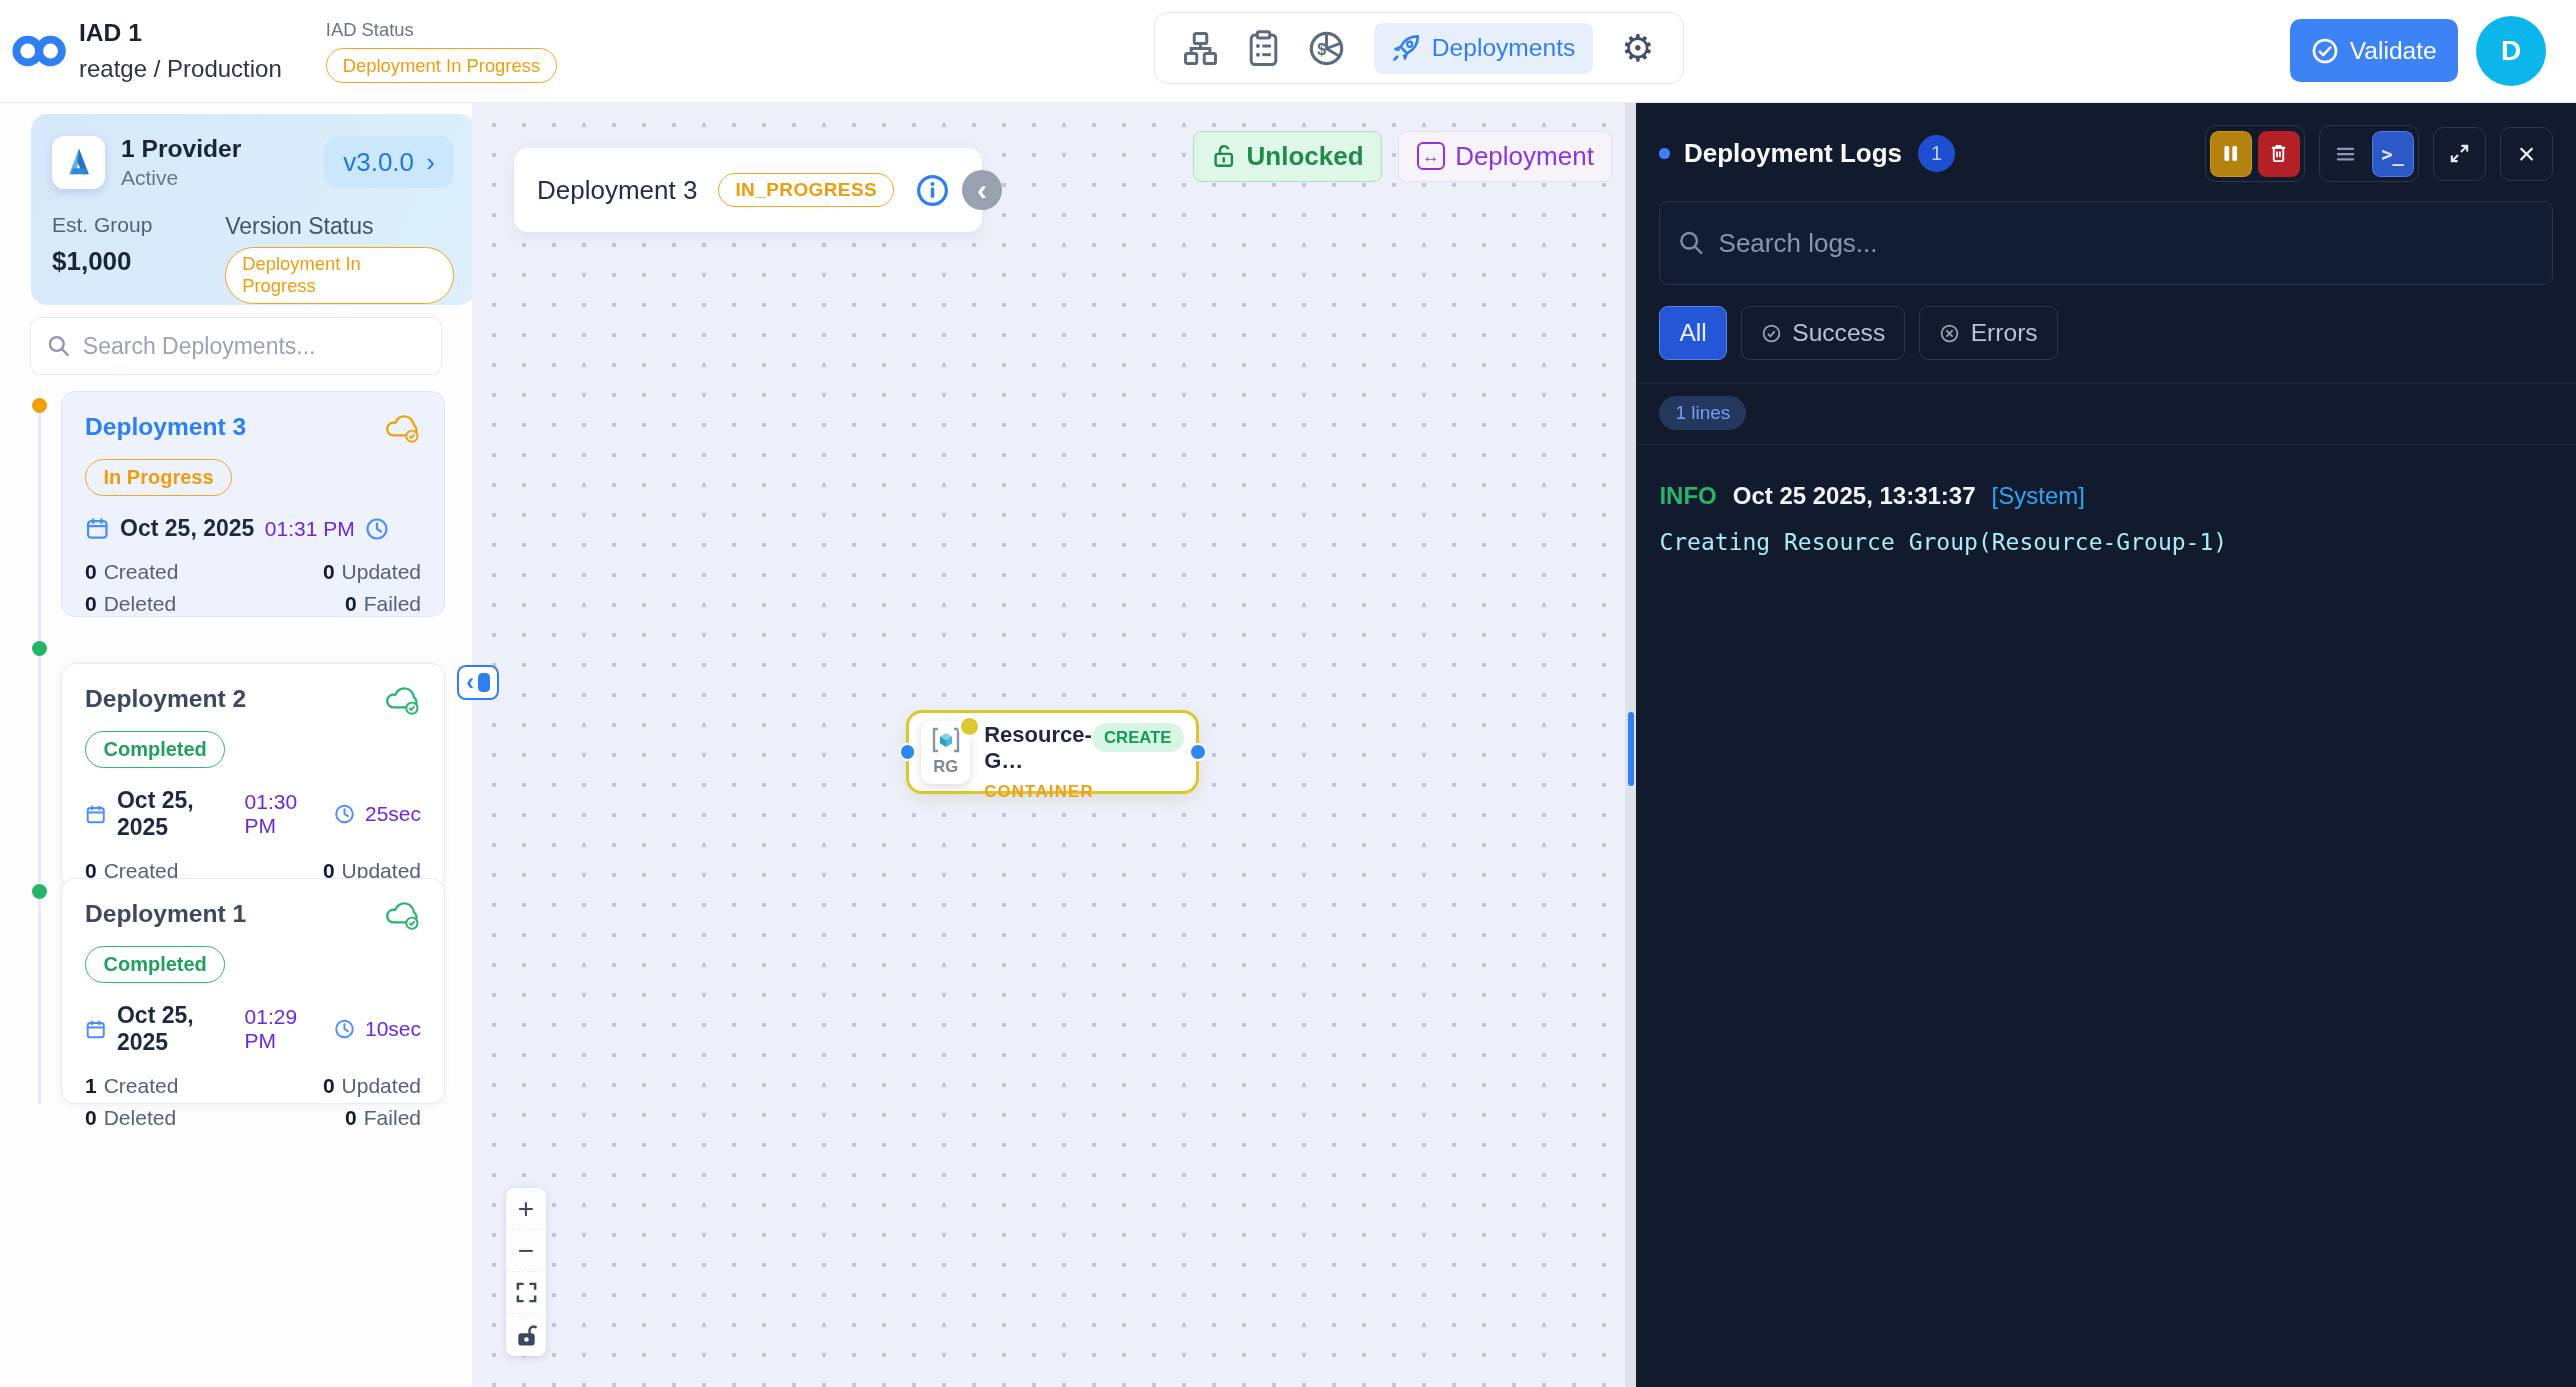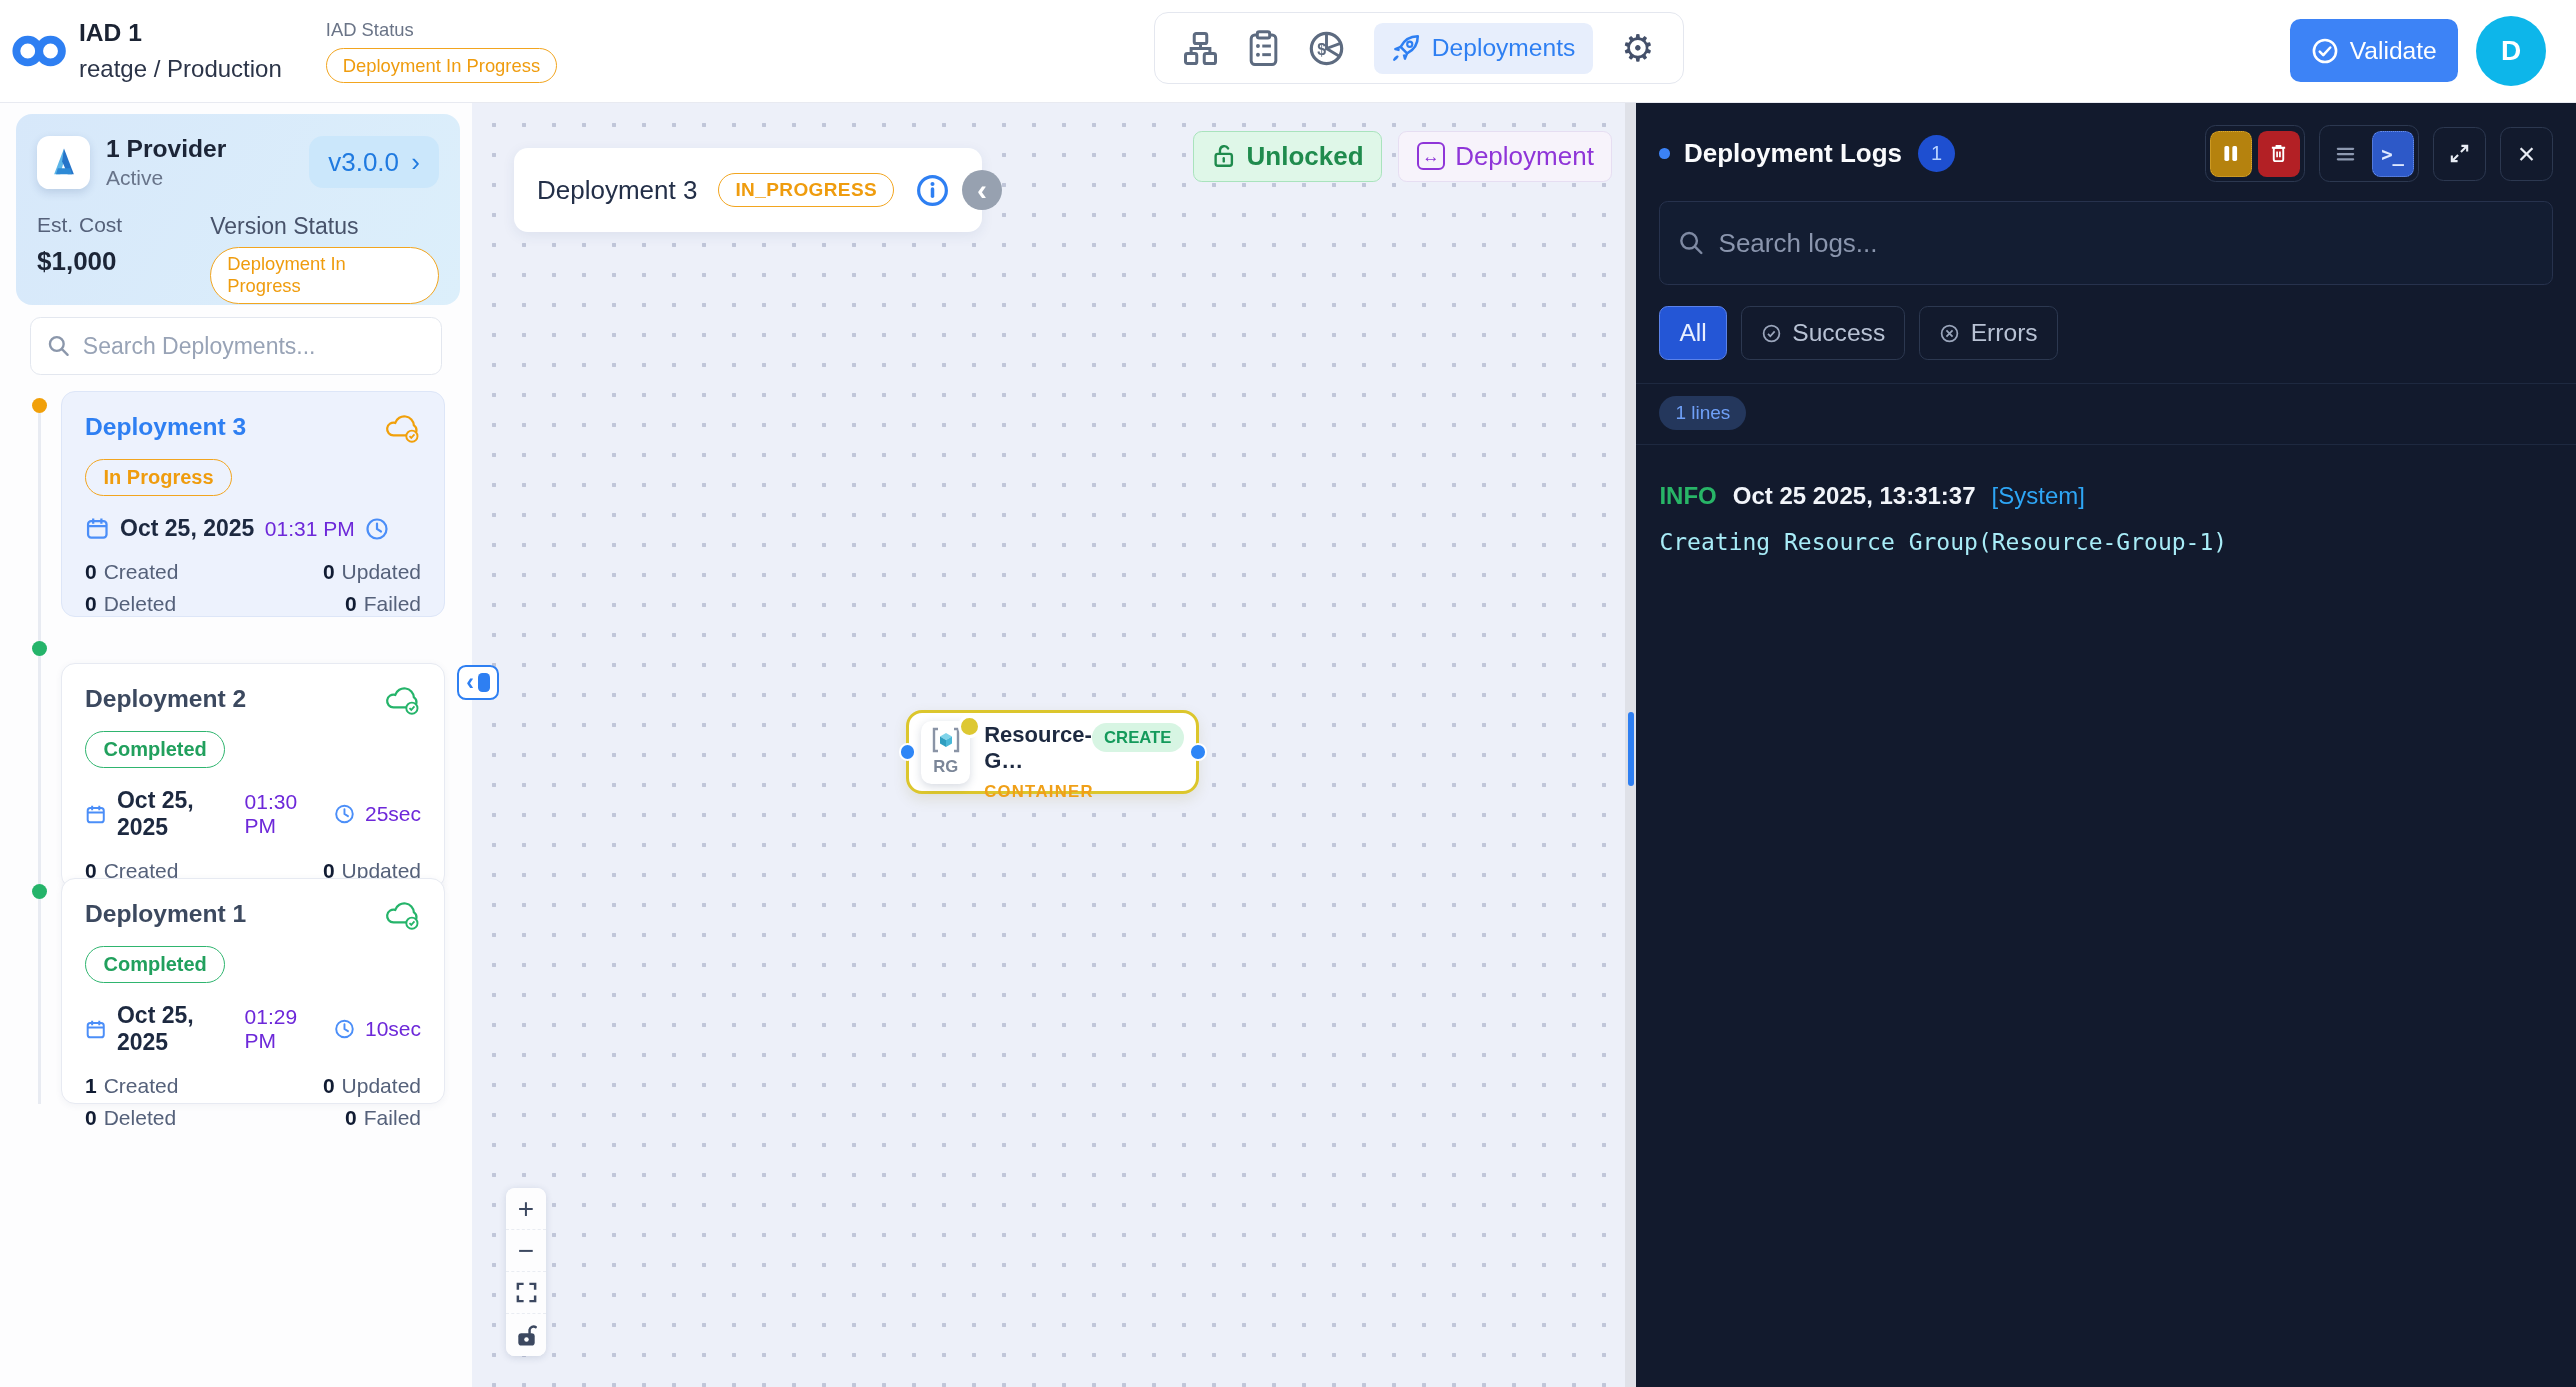--- a/index.html
+++ b/index.html
@@ -21,21 +21,21 @@
   .tab-active { display:flex; align-items:center; gap:10.5px; background:#e7eefc; border-radius:8.8px; padding:10.5px 17.5px; color:#2e7ff2; font-size:24.6px; font-weight:500; cursor:pointer; }
   .gear { font-size:37px; color:#44506a; line-height:1; }
   .validate-btn { position:absolute; left:2290px; top:19px; width:168px; height:63px; background:#3d83f6; border-radius:10.5px; color:#fff; font-size:24.6px; font-weight:500; display:flex; align-items:center; justify-content:center; gap:10.5px; cursor:pointer; }
   .avatar { position:absolute; left:2476px; top:16px; width:70px; height:70px; border-radius:50%; background:#0db6ea; color:#fff; font-size:28px; font-weight:bold; display:flex; align-items:center; justify-content:center; cursor:pointer; }
 
   
   .main { display:flex; height:1284px; position:relative; }
 
   
   .sidebar { width:472px; background:#fdfdfe; position:relative; }
-  .provider-card { position:absolute; left:16px; top:10.5px; width:444px; height:191px; border-radius:16px; background:linear-gradient(120deg,#d7e8fa 0%,#dceffb 100%); padding:21px; }
+  .provider-card { position:absolute; left:31px; top:10.5px; width:444px; height:191px; border-radius:16px; background:linear-gradient(120deg,#d7e8fa 0%,#dceffb 100%); padding:21px; }
   .prov-row { display:flex; align-items:center; }
   .prov-tile { width:53px; height:53px; background:#fff; border-radius:12.3px; box-shadow:0 3.5px 8.8px rgba(30,60,120,.15); display:flex; align-items:center; justify-content:center; }
   .prov-meta { margin-left:16px; flex:1; }
   .prov-name { font-size:24.6px; font-weight:bold; color:#1c2537; }
   .prov-active { font-size:21px; color:#68748a; margin-top:3.5px; }
   .ver-chip { background:#cbe7fb; border-radius:14px; padding:10.5px 19px; font-size:26px; color:#1f7ae0; display:flex; align-items:center; gap:12.3px; cursor:pointer; }
   .prov-bottom { display:flex; margin-top:23px; }
   .prov-col1 { width:175px; }
   .k-lbl { font-size:21px; color:#55617a; }
   .k-val { font-size:26px; font-weight:bold; color:#1c2537; margin-top:8.8px; }
@@ -216,21 +216,21 @@
             <div class="prov-name">1 Provider</div>
             <div class="prov-active">Active</div>
           </div>
           <div class="ver-chip">
             <span>v3.0.0</span>
             <span>›</span>
           </div>
         </div>
         <div class="prov-bottom">
           <div class="prov-col1">
-            <div class="k-lbl">Est. Cost</div>
+            <div class="k-lbl">Est. Group</div>
             <div class="k-val">$1,000</div>
           </div>
           <div>
             <div class="vs-lbl">Version Status</div>
             <span class="badge-orange">Deployment In Progress</span>
           </div>
         </div>
       </div>
 
       <div class="search-box">

